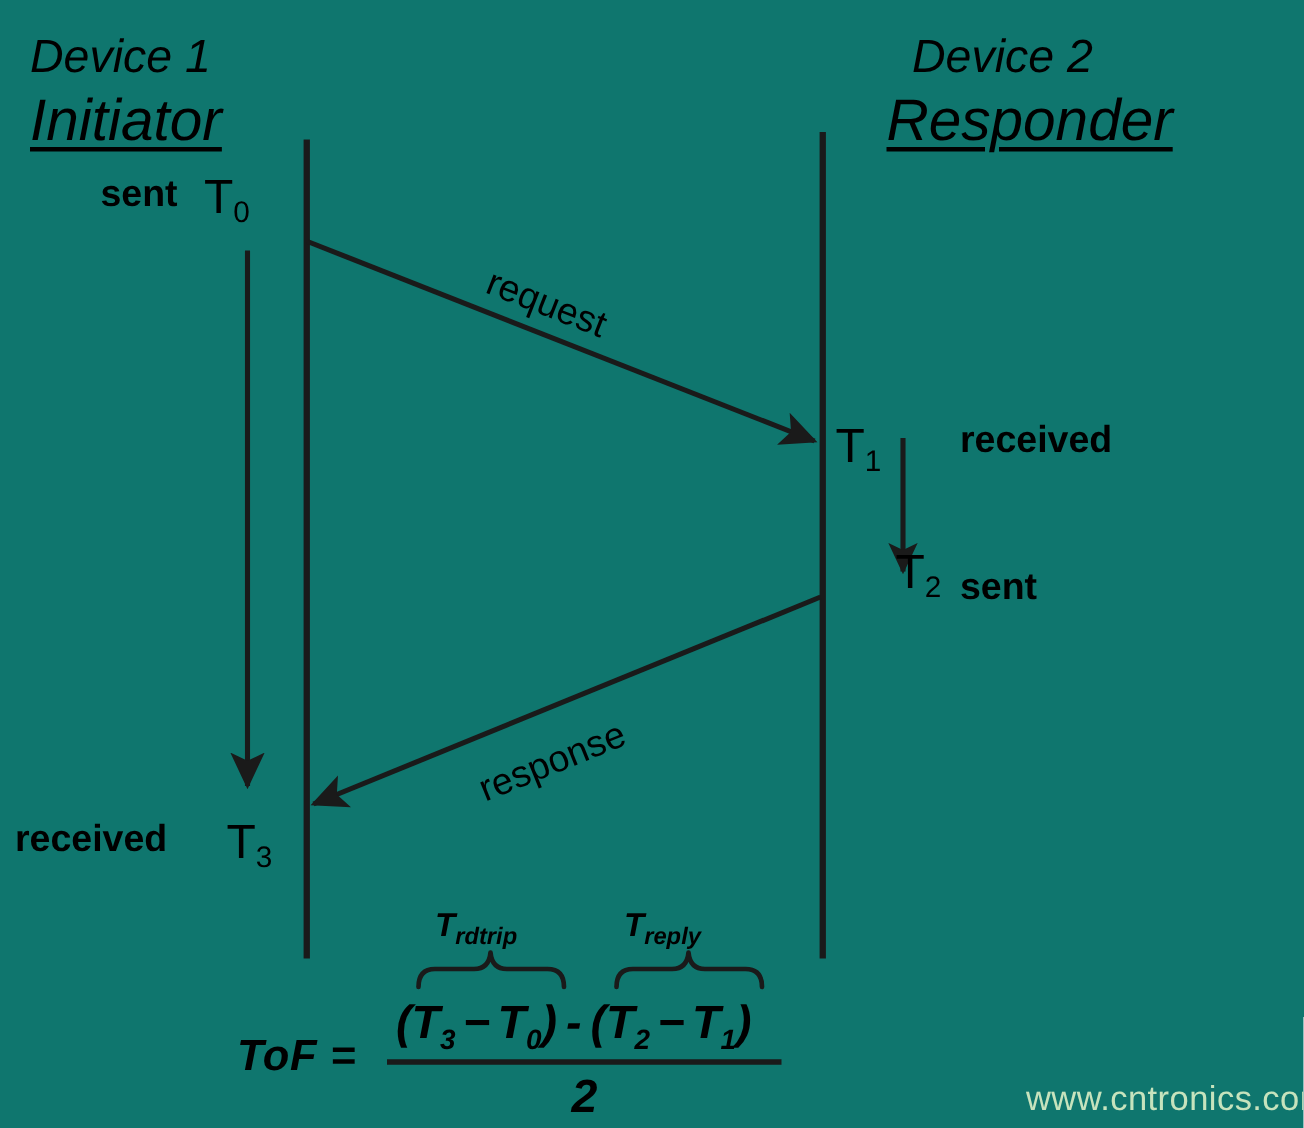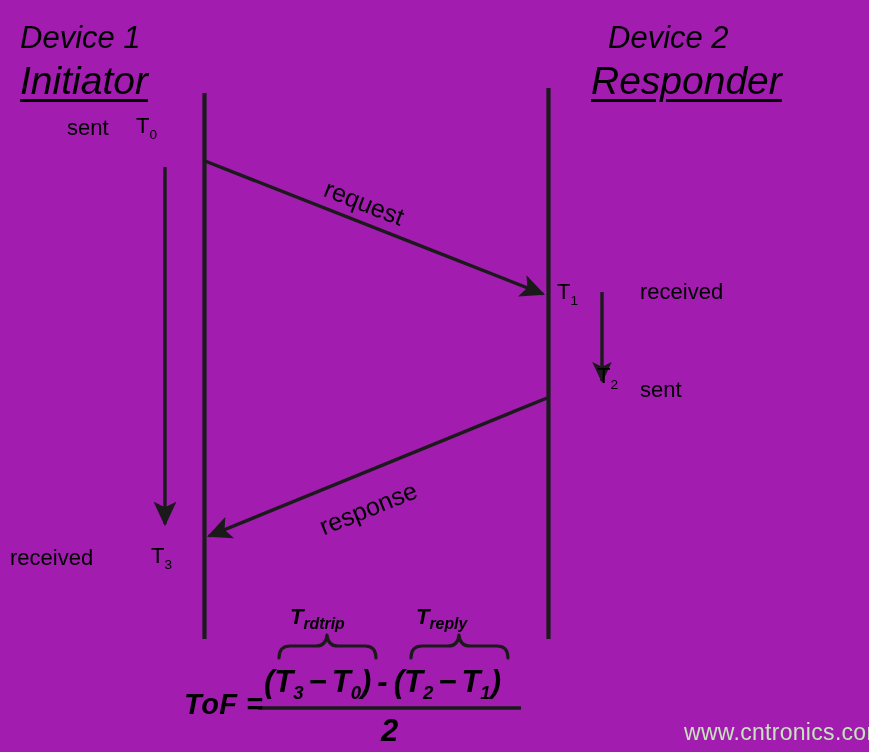--- a/index.html
+++ b/index.html
@@ -9,21 +9,21 @@
     background: #ffffff;
   }
   body {
     font-family: "Liberation Sans", sans-serif;
     color: #000000;
   }
   #stage {
     position: relative;
     width: 869px;
     height: 752px;
-    background: #a21caf;
+    background: #0f766e;
     overflow: hidden;
   }
   #diagram-svg {
     position: absolute;
     left: 0;
     top: 0;
     width: 869px;
     height: 752px;
   }
   .txt {
@@ -41,26 +41,26 @@
   .device-role {
     font-size: 39px;
     font-style: italic;
     font-weight: 400;
     text-decoration: underline;
     text-underline-offset: 5px;
     text-decoration-thickness: 2.5px;
   }
   
   .anno {
-    font-size: 22px;
+    font-size: 25px;
     font-style: normal;
-    font-weight: 400;
+    font-weight: 700;
   }
   .tlabel {
-    font-size: 22px;
+    font-size: 32px;
     font-style: normal;
     font-weight: 400;
   }
   .tlabel sub {
     font-size: 0.62em;
     vertical-align: baseline;
     position: relative;
     top: 6px;
     left: 0px;
   }
@@ -162,21 +162,21 @@
   <div class="txt anno" style="left:640px; top:281px;">received</div>
   <div class="txt anno" style="left:640px; top:379px;">sent</div>
 
   <div class="txt msg-label" style="left:330px; top:176px; transform: rotate(21.5deg);">request</div>
   <div class="txt msg-label" style="left:316px; top:516px; transform: rotate(-22deg);">response</div>
 
   <div class="txt brace-label" style="left:290px; top:606px;"><span>T</span><sub>rdtrip</sub></div>
 
   <div class="txt brace-label" style="left:416px; top:606px;"><span>T</span><sub>reply</sub></div>
 
-  <div class="txt formula tof-lhs" style="left:184px; top:690px;">ToF =</div>
+  <div class="txt formula tof-lhs" style="left:158px; top:690px;">ToF =</div>
 
   <div class="txt formula numerator" style="left:264px; top:666px;"><span>(</span><span>T</span><sub>3</sub><span style="padding:0 5px;">−</span><span>T</span><sub>0</sub><span>)</span><span style="padding:0 6px;">-</span><span>(</span><span>T</span><sub>2</sub><span style="padding:0 5px;">−</span><span>T</span><sub>1</sub><span>)</span></div>
 
   <div class="txt formula denominator" style="left:381px; top:715px;">2</div>
 
   <div class="txt watermark" style="left:684px; top:721px;">www.cntronics.com</div>
 
 </div>
 
 </body></html>

